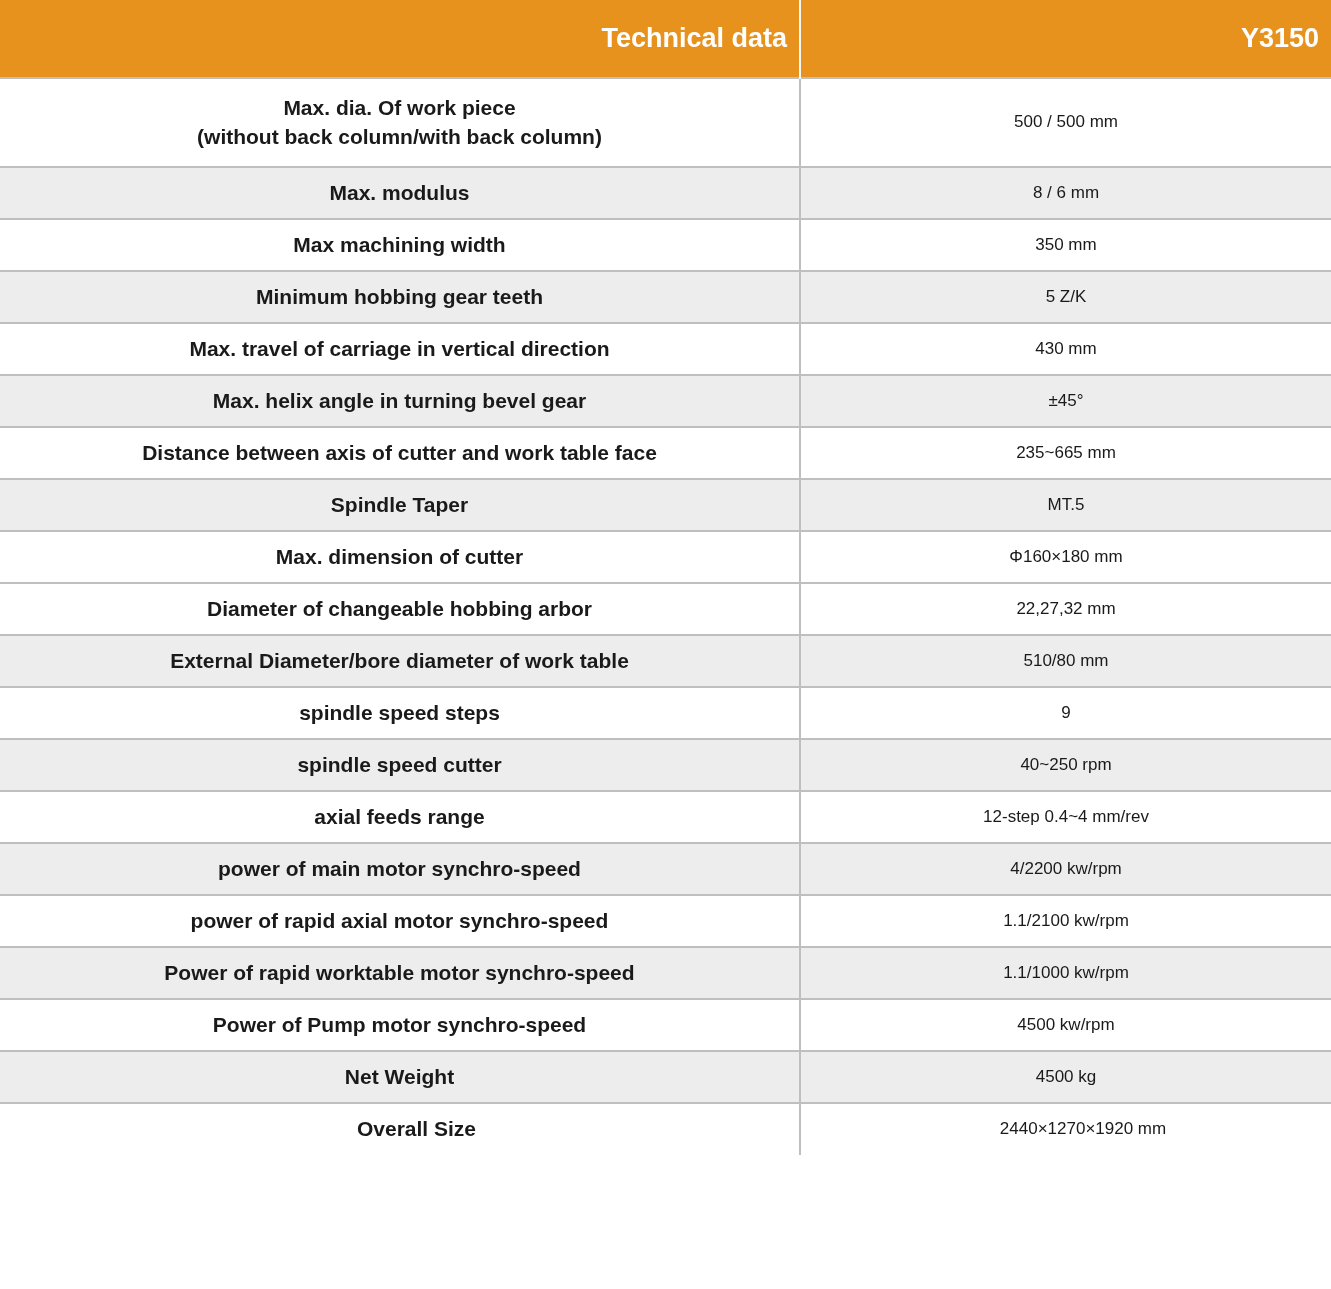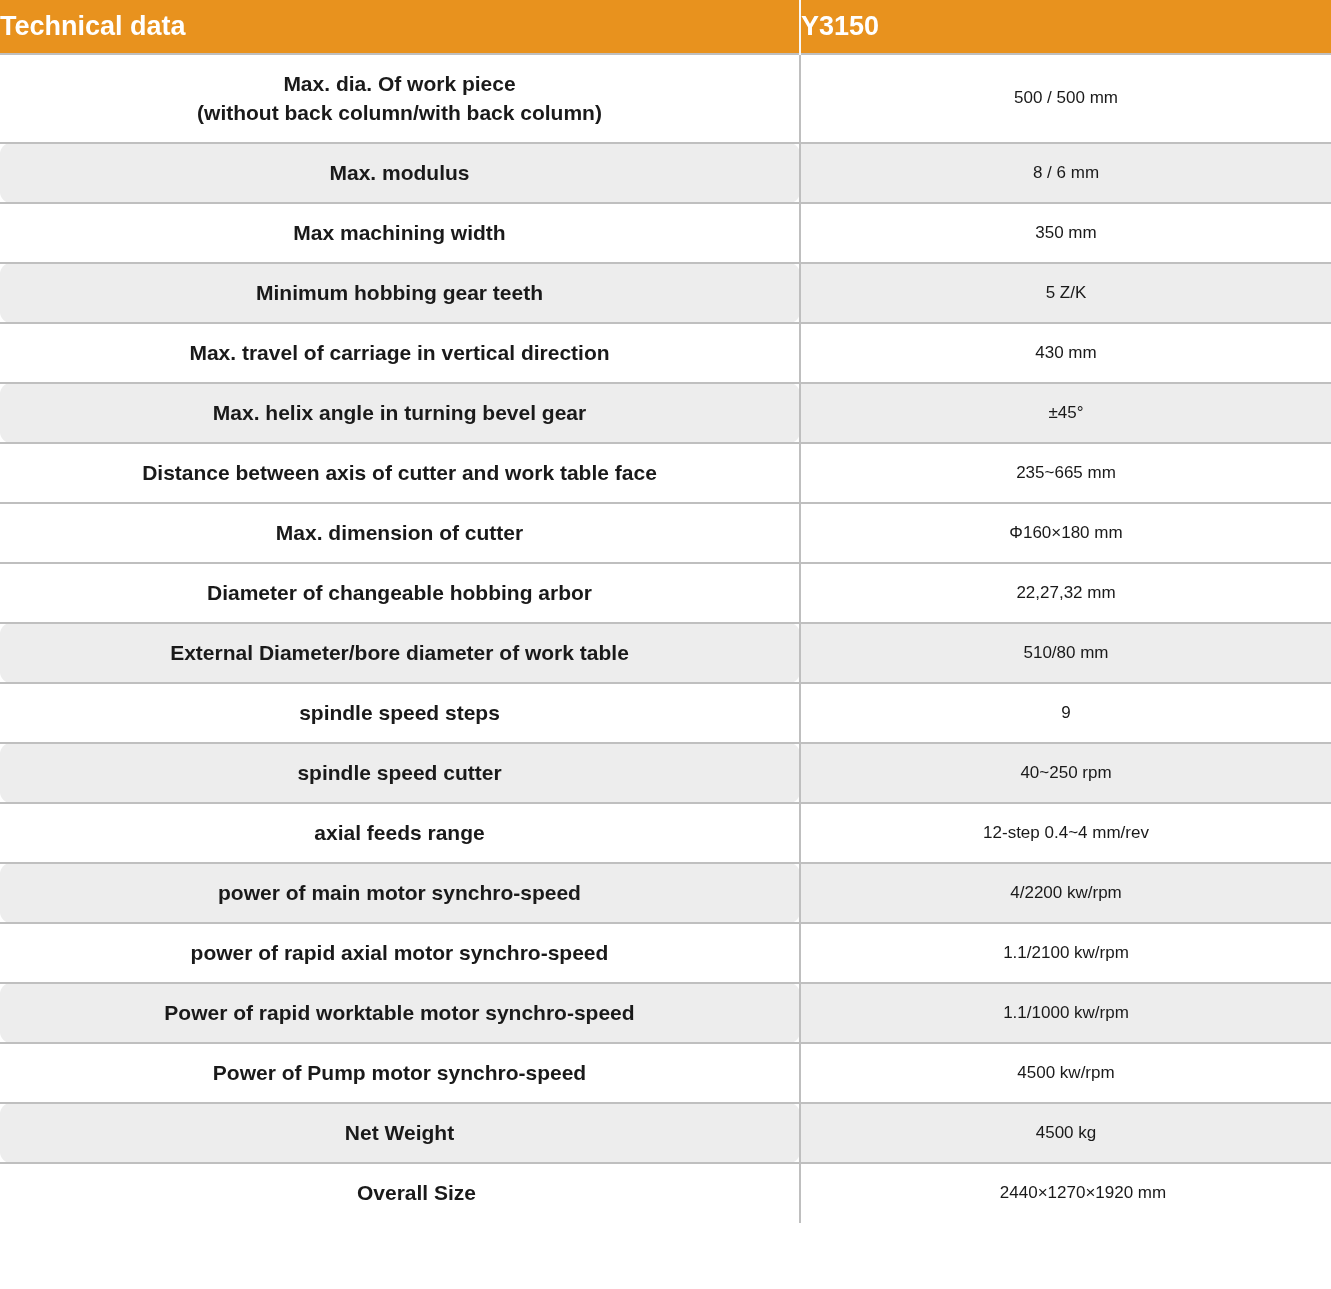--- a/index.html
+++ b/index.html
@@ -22,33 +22,33 @@
 
   .spec-table col.col-label { width: 800px; }
   .spec-table col.col-value { width: 531px; }
 
   
   thead th {
     background: #E8921E;
     color: #ffffff;
     font-size: 27px;
     font-weight: bold;
-    text-align: left;
+    text-align: right;
     height: 53px;
-    padding: 0;
+    padding: 12px;
     margin: 0;
     vertical-align: middle;
   }
   thead th.header-label {
     border-right: 2px solid #f7f7f7;
   }
 
   
   tbody tr {
-    height: 60px;
+    height: 52px;
   }
   tbody tr.row-tall {
     height: 89px;
   }
   tbody tr.row-shaded td {
     background: #EDEDED;
   }
   tbody tr.row-plain td {
     background: #FFFFFF;
   }
@@ -64,21 +64,20 @@
   tbody tr:last-child td {
     border-bottom: none;
     padding-left: 44px;
   }
 
   td.cell-label {
     font-size: 21px;
     font-weight: bold;
     line-height: 1.35;
     border-right: 2px solid #BFBFBF;
-    border-radius: 11px;
   }
   td.cell-value {
     font-size: 17px;
     font-weight: normal;
     line-height: 1.35;
   }
 
   .label-line {
     display: block;
   }
@@ -134,20 +133,26 @@
           <span class="label-line">Max. helix angle in turning bevel gear</span>
         </td>
         <td class="cell-value">±45°</td>
       </tr>
       <tr class="row-plain">
         <td class="cell-label">
           <span class="label-line">Distance between axis of cutter and work table face</span>
         </td>
         <td class="cell-value">235~665 mm</td>
       </tr>
+      <tr class="row-shaded">
+        <td class="cell-label">
+          <span class="label-line">Spindle Taper</span>
+        </td>
+        <td class="cell-value">MT.5</td>
+      </tr>
       <tr class="row-plain">
         <td class="cell-label">
           <span class="label-line">Max. dimension of cutter</span>
         </td>
         <td class="cell-value">Φ160×180 mm</td>
       </tr>
       <tr class="row-plain">
         <td class="cell-label">
           <span class="label-line">Diameter of changeable hobbing arbor</span>
         </td>

